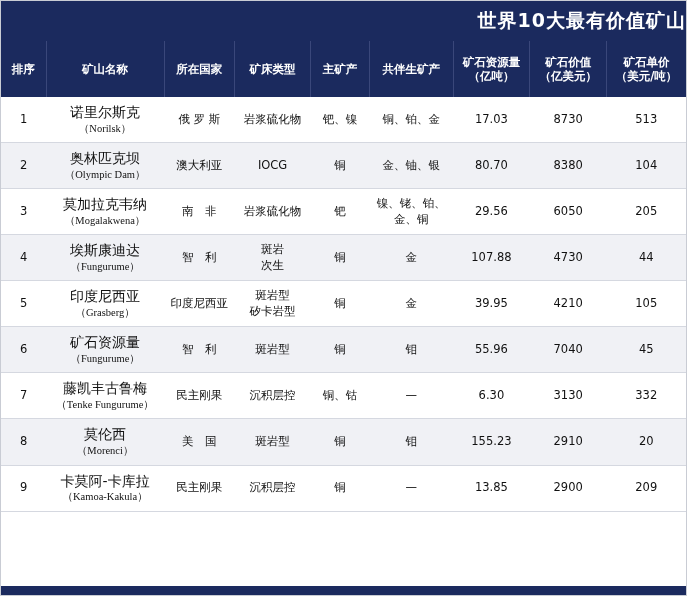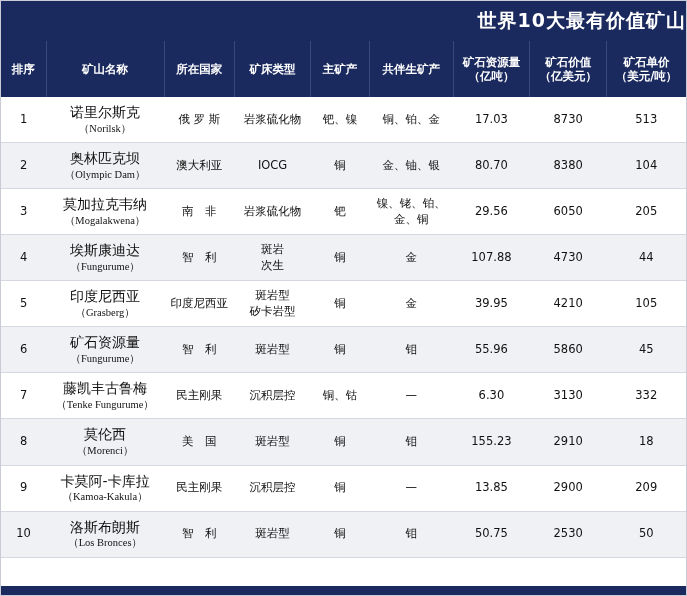--- a/index.html
+++ b/index.html
@@ -212,21 +212,21 @@
         <td class="cell-rank">6</td>
         <td>
           <span class="name-cn">矿石资源量</span>
           <span class="name-en">（Fungurume）</span>
         </td>
         <td>智　利</td>
         <td>斑岩型</td>
         <td>铜</td>
         <td>钼</td>
         <td class="num">55.96</td>
-        <td class="num">5860</td>
+        <td class="num">7040</td>
         <td class="num">45</td>
       </tr>
 
       <tr class="row-plain">
         <td class="cell-rank">7</td>
         <td>
           <span class="name-cn">藤凯丰古鲁梅</span>
           <span class="name-en">（Tenke Fungurume）</span>
         </td>
         <td>民主刚果</td>
@@ -243,50 +243,36 @@
         <td>
           <span class="name-cn">莫伦西</span>
           <span class="name-en">（Morenci）</span>
         </td>
         <td>美　国</td>
         <td>斑岩型</td>
         <td>铜</td>
         <td>钼</td>
         <td class="num">155.23</td>
         <td class="num">2910</td>
-        <td class="num">18</td>
+        <td class="num">20</td>
       </tr>
 
       <tr class="row-plain">
         <td class="cell-rank">9</td>
         <td>
           <span class="name-cn">卡莫阿-卡库拉</span>
           <span class="name-en">（Kamoa-Kakula）</span>
         </td>
         <td>民主刚果</td>
         <td>沉积层控</td>
         <td>铜</td>
         <td>—</td>
         <td class="num">13.85</td>
         <td class="num">2900</td>
         <td class="num">209</td>
       </tr>
 
-      <tr class="row-alt">
-        <td class="cell-rank">10</td>
-        <td>
-          <span class="name-cn">洛斯布朗斯</span>
-          <span class="name-en">（Los Bronces）</span>
-        </td>
-        <td>智　利</td>
-        <td>斑岩型</td>
-        <td>铜</td>
-        <td>钼</td>
-        <td class="num">50.75</td>
-        <td class="num">2530</td>
-        <td class="num">50</td>
-      </tr>
 
     </tbody>
   </table>
 
   <div class="bottom-bar"></div>
 </div>
 
 </body></html>

